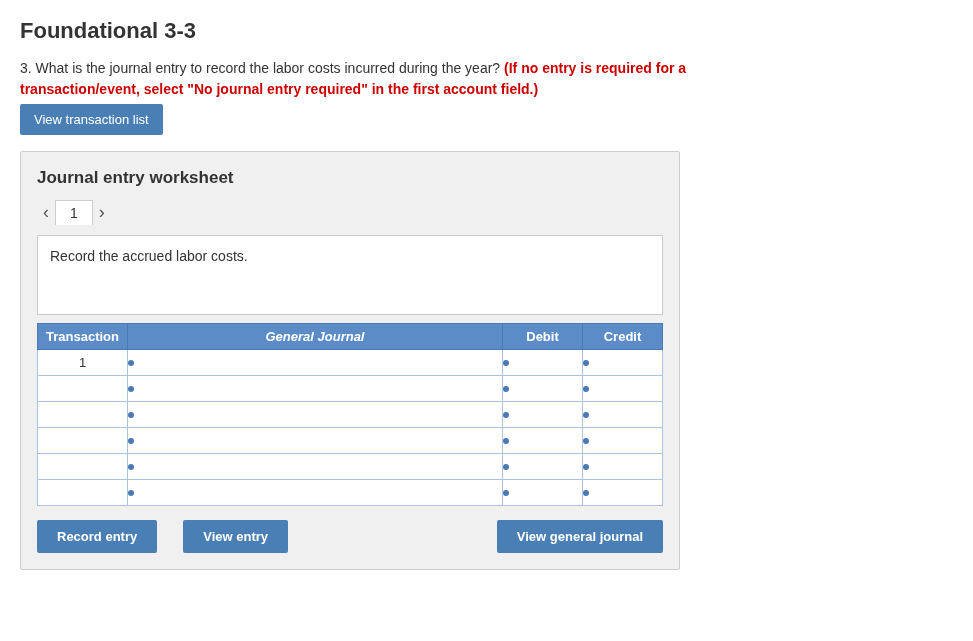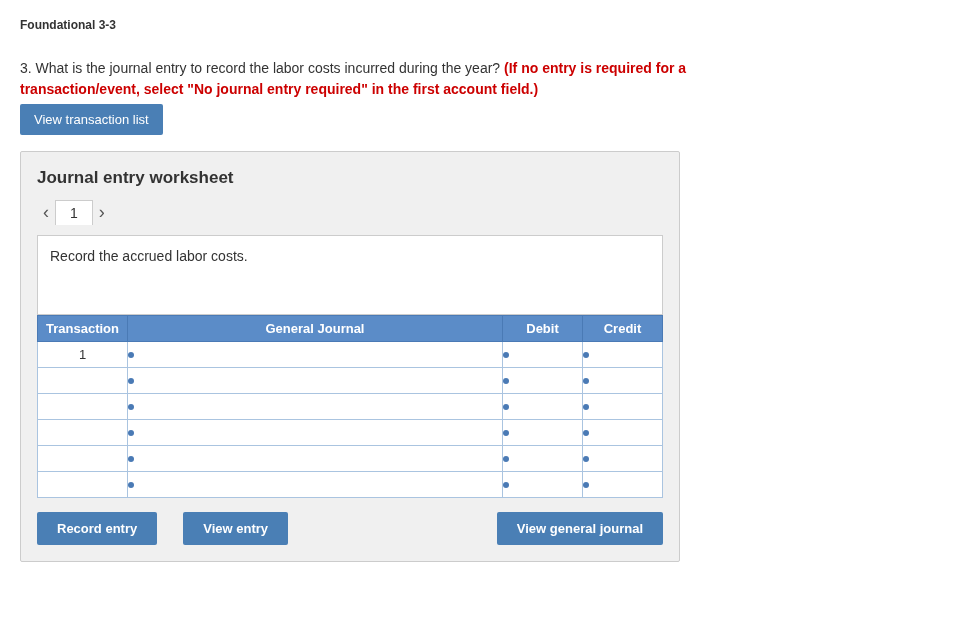--- a/index.html
+++ b/index.html
@@ -4,23 +4,23 @@
   <style>
     * { box-sizing: border-box; margin: 0; padding: 0; }
     body {
       font-family: Arial, sans-serif;
       font-size: 14px;
       background: #fff;
       color: #333;
       padding: 18px 20px;
     }
     .page-title {
-      font-size: 12px;
-      font-weight: bold;
-      margin-bottom: 26px;
+      font-size: 22px;
+      font-weight: bold;
+      margin-bottom: 14px;
     }
     .question-text {
       font-size: 14px;
       line-height: 1.5;
       margin-bottom: 4px;
       max-width: 780px;
     }
     .question-text .highlight {
       color: #cc0000;
       font-weight: bold;
@@ -68,20 +68,21 @@
       font-size: 14px;
       cursor: pointer;
       min-width: 32px;
       text-align: center;
     }
     .description-box {
       background: #fff;
       border: 1px solid #ccc;
       padding: 12px;
       min-height: 80px;
+      margin-bottom: 8px;
       font-size: 14px;
     }
     .note-text {
       color: #2255aa;
       font-size: 13px;
       margin-bottom: 8px;
     }
     .journal-table {
       width: 100%;
       border-collapse: collapse;
@@ -95,20 +96,21 @@
       border: 1px solid #4a7ab5;
       padding: 5px 8px;
       font-weight: bold;
     }
     .journal-table thead th:first-child {
       text-align: center;
       width: 90px;
     }
     .journal-table thead th:nth-child(2) {
       text-align: center;
+      font-style: italic;
     }
     .journal-table thead th:nth-child(3),
     .journal-table thead th:nth-child(4) {
       width: 80px;
     }
     .journal-table tbody tr {
       background: #fff;
     }
     .journal-table tbody td {
       border: 1px solid #aac4e0;

